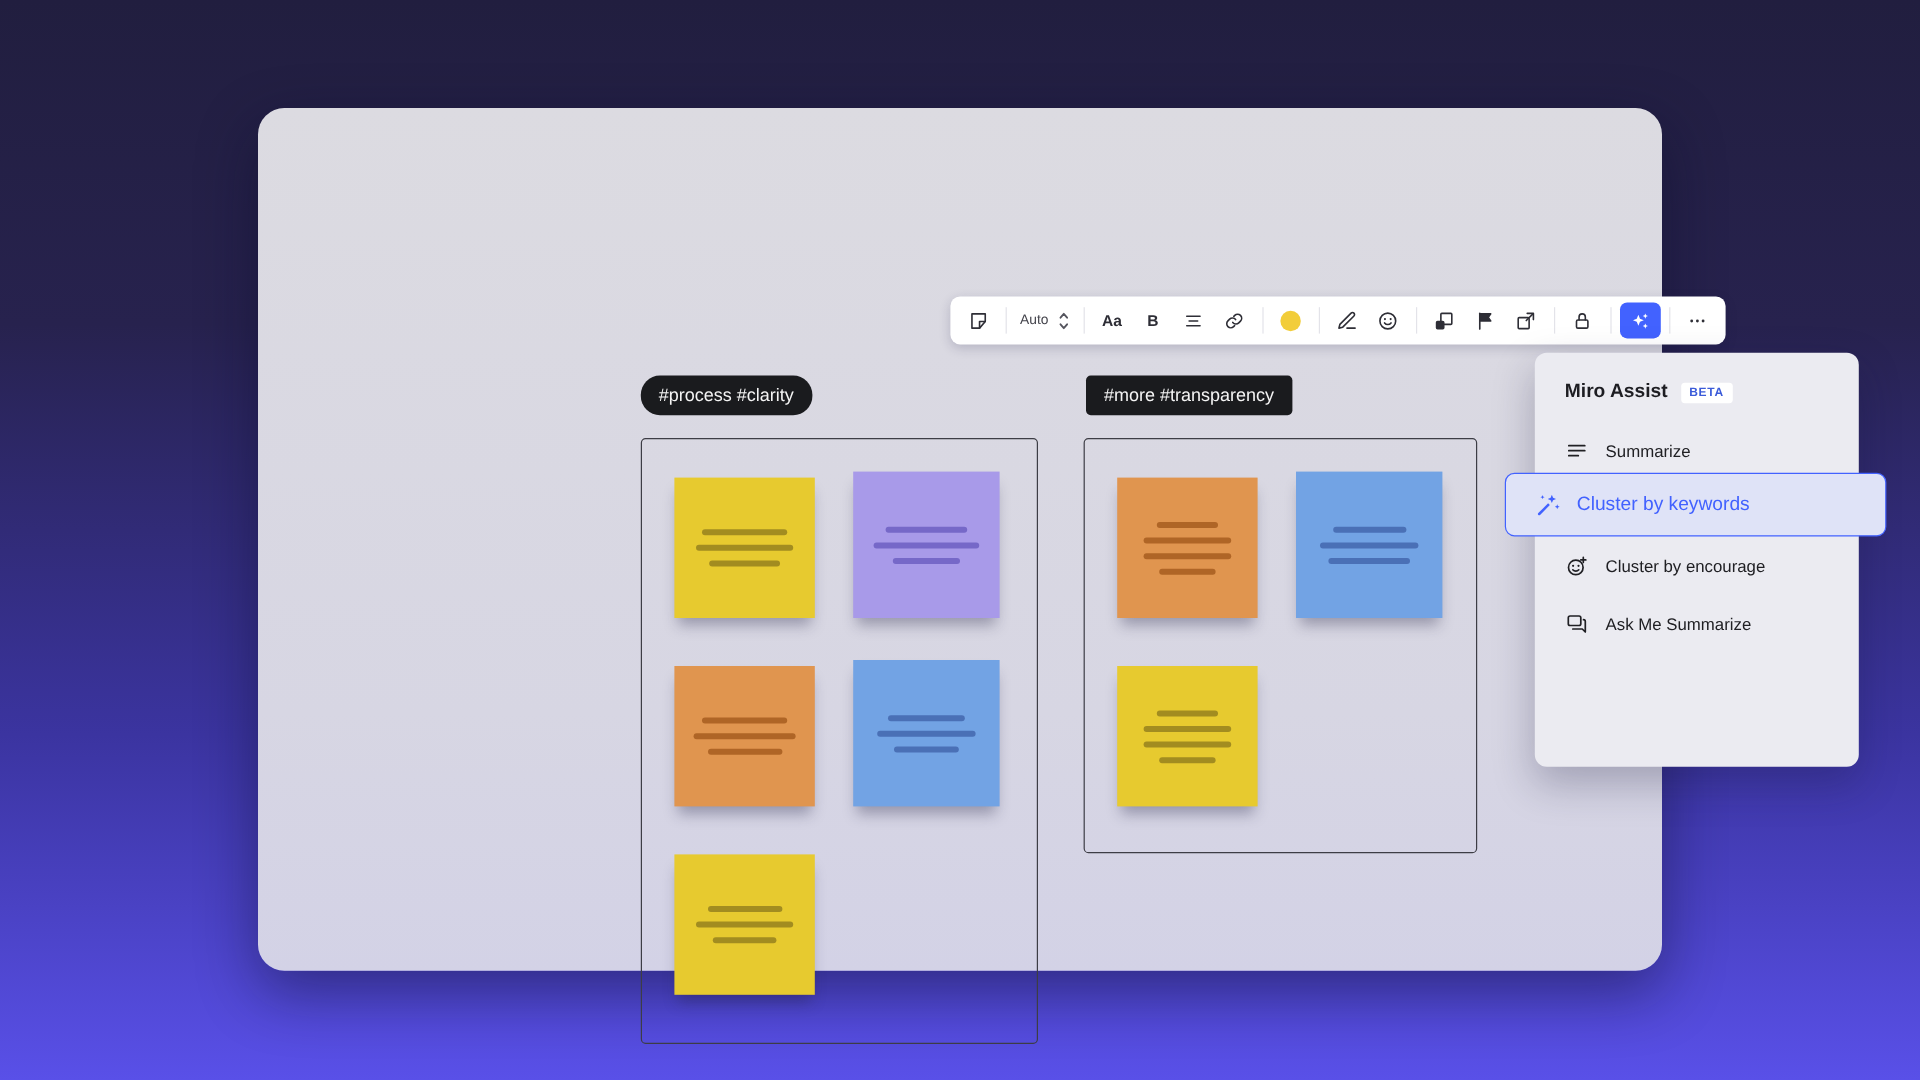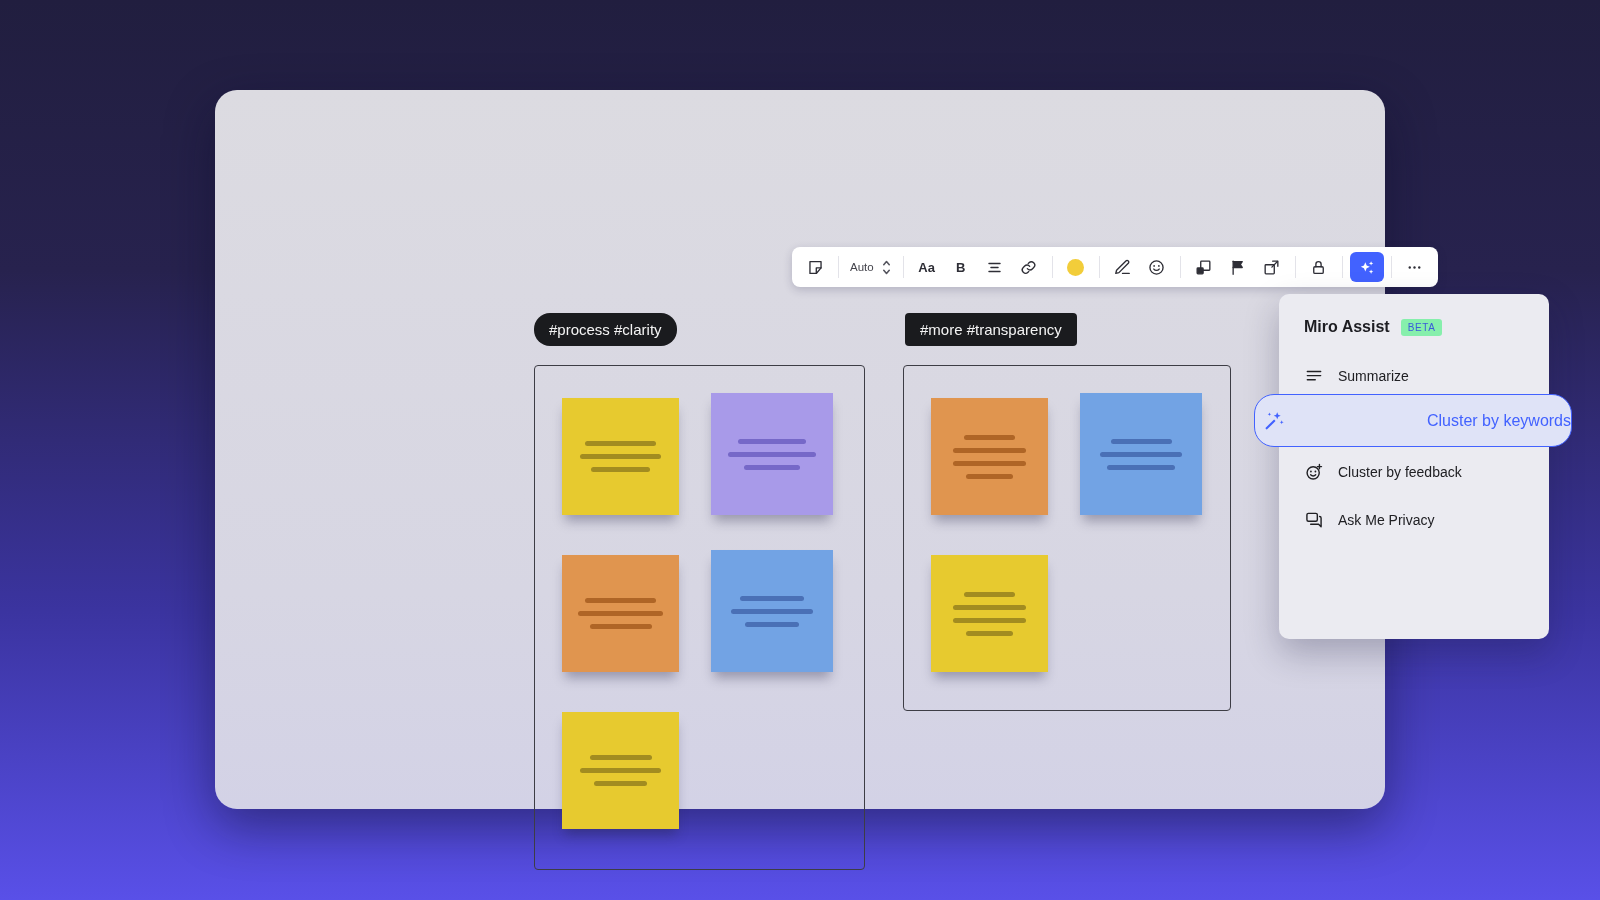--- a/index.html
+++ b/index.html
@@ -48,31 +48,31 @@
   .note .scribble{height:5px;border-radius:3px;}
   
   .assist-panel{
     position:absolute;left:1064px;top:204px;width:270px;height:345px;
     background:#ebebf1;border-radius:10px;
     box-shadow:0 14px 34px rgba(25,25,60,.28);
   }
   .panel-header{position:absolute;left:25px;top:24px;display:flex;align-items:center;gap:11px;}
   .panel-title{font-size:16px;font-weight:700;color:#1d1d22;}
   .beta-badge{
-    background:#86efac;color:#3b5bd9;font-size:10px;font-weight:400;
+    background:#ffffff;color:#3b5bd9;font-size:10px;font-weight:700;
     letter-spacing:.6px;padding:3px 7px;border-radius:3px;
   }
   .assist-item{
     position:absolute;display:flex;align-items:center;gap:14px;height:40px;
-    color:#202024;font-size:14px;cursor:pointer;justify-content:space-between;
+    color:#202024;font-size:14px;cursor:pointer;
   }
   .assist-item svg{width:20px;height:20px;flex:none;}
   .assist-item.selected{
-    background:#dfe3f7;border:1.5px solid var(--accent,#4262ff);border-radius:20px;
-    color:var(--accent,#4262ff);font-size:16px;padding-left:8px;gap:13px;
+    background:#dfe3f7;border:1.5px solid var(--accent,#4262ff);border-radius:8px;
+    color:var(--accent,#4262ff);font-size:16px;padding-left:24px;gap:13px;
     box-sizing:border-box;
   }
   .assist-item.selected svg{width:22px;height:22px;}
   .panel-footer{
     position:absolute;left:25px;top:250px;width:232px;margin:0;
     font-size:12.5px;line-height:1.6;color:#8b8b95;
   }
   .panel-footer a{color:#3b5bd9;font-weight:600;text-decoration:underline;cursor:pointer;}
 </style>
 </head>
@@ -276,27 +276,27 @@
         </div>
         <div class="assist-item" style="top: 158px; left: 25px;">
           <span style="display: flex;">
             <svg viewBox="0 0 24 24" fill="none" stroke="currentColor" stroke-width="1.7" stroke-linecap="round" stroke-linejoin="round">
               <circle cx="11" cy="13" r="7.3"></circle>
               <path d="M8.3 11.4h.01M13.7 11.4h.01" stroke-width="2.2"></path>
               <path d="M8 15.4a4 4 0 0 0 6 0"></path>
               <path d="M18.5 3v5M16 5.5h5"></path>
             </svg>
           </span>
-          <span>Cluster by feedback</span>
+          <span>Cluster by encourage</span>
         </div>
         <div class="assist-item" style="top: 206px; left: 25px;">
           <span style="display: flex;">
             <svg viewBox="0 0 24 24" fill="none" stroke="currentColor" stroke-width="1.7" stroke-linecap="round" stroke-linejoin="round">
               <rect x="3.5" y="4" width="12.5" height="9.5" rx="1.8"></rect>
               <path d="M8 17h9.5l3 3V9.5a1.8 1.8 0 0 0-1.8-1.8"></path>
             </svg>
           </span>
-          <span>Ask Me Privacy</span>
+          <span>Ask Me Summarize</span>
         </div>
       </div>
   </div>
 
 </div>
 
 </body></html>

